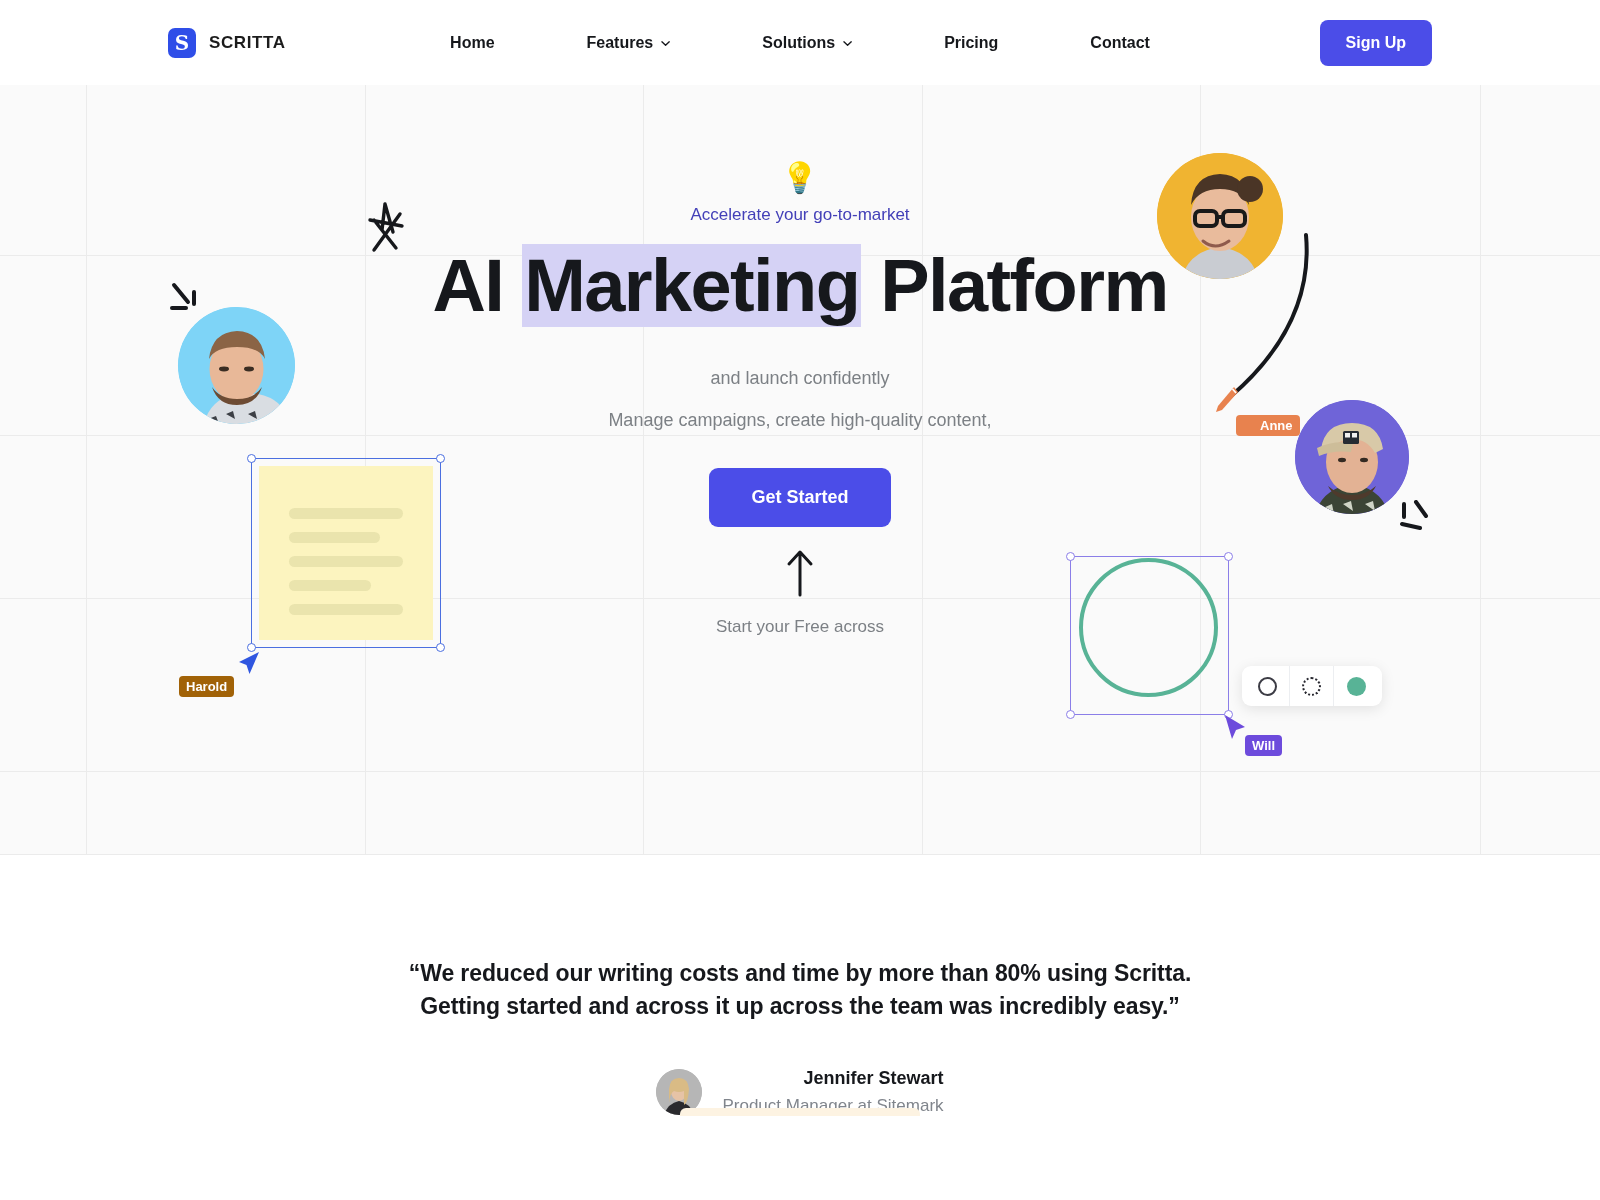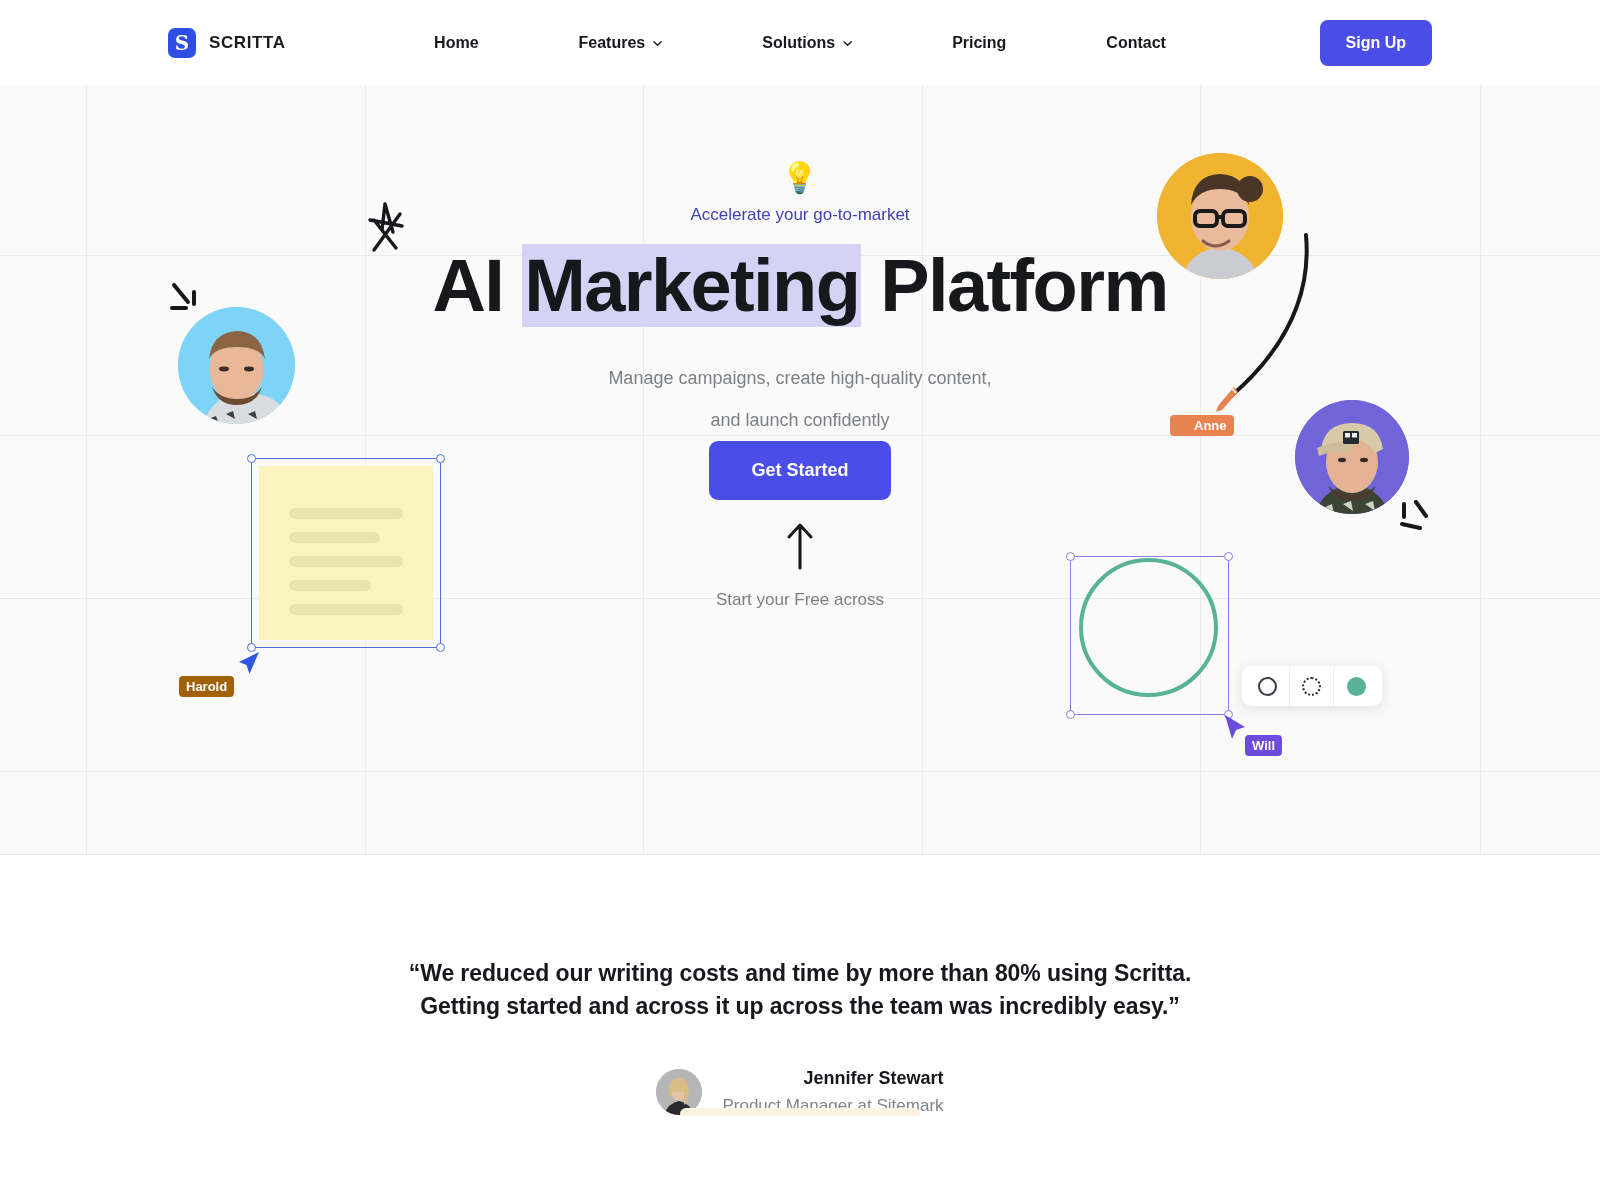--- a/index.html
+++ b/index.html
@@ -26,21 +26,21 @@
     display: flex; align-items: center; justify-content: center;
     color: #fff; font-weight: 700; font-size: 20px; line-height: 1;
     font-family: "DejaVu Serif", serif;
   }
   .brand-name {
     font-size: 17px; font-weight: 700; color: #1c1c1c;
     letter-spacing: 0.6px;
   }
   .nav-links {
     position: absolute; left: 50%; transform: translateX(-50%);
-    display: flex; align-items: flex-end; gap: 16px;
+    display: flex; align-items: flex-end; gap: 8px;
   }
   .nav-item {
     display: flex; align-items: center; gap: 7px;
     font-size: 16px; font-weight: 700; color: #16181c;
     padding: 0 42px; cursor: pointer; white-space: nowrap;
   }
   .chev { width: 10px; height: 10px; display:block; }
   .chev svg { display:block; }
   .signup-btn {
     margin-left: auto;
@@ -79,20 +79,21 @@
     font-family: "Liberation Sans", sans-serif;
     white-space: nowrap;
   }
   .hl-mark { background: #d5d2f5; padding: 0 2px; }
   .subhead {
     margin-top: 32px;
     font-size: 18px; color: #7c8085; line-height: 2.35;
     text-align: center; font-weight: 400;
   }
   .cta {
+    margin-top: 27px;
     background: #4b4de8; color:#fff;
     font-size: 18px; font-weight: 700;
     border: none; border-radius: 9px;
     padding: 19px 42px; cursor: pointer;
     font-family: "Liberation Sans", sans-serif;
   }
   .up-arrow { margin-top: 22px; }
   .trial {
     margin-top: 16px; font-size: 17px; color: #7c8085;
   }
@@ -306,21 +307,21 @@
         <path d="M88 10 Q96 100 12 172" fill="none" stroke="#16181c" stroke-width="4" stroke-linecap="round"></path>
       </svg>
     </div>
 
     <div class="deco" style="left:1212px; top:300px;">
       <svg width="28" height="30" viewBox="0 0 28 30">
         <path d="M22 2 L26 7 L10 25 L4 27 L6 21 Z" fill="#e8824e"></path>
         <path d="M20.5 4 L24 8" stroke="#fff" stroke-width="1.6"></path>
       </svg>
     </div>
-    <div class="cursor-label lbl-anne" style="left:1170px; top:330px;padding-left:24px;">Anne</div>
+    <div class="cursor-label lbl-anne" style="left:1236px; top:330px;padding-left:24px;">Anne</div>
 
     <div class="deco" style="left:1295px; top:315px;">
       <div class="avatar-circle av-purple" style="width:114px;height:114px;">
         <svg width="114" height="114" viewBox="0 0 114 114">
           <circle cx="57" cy="57" r="57" fill="#6f64d8"></circle>
           <g>
             <path d="M20 114 q8 -26 37 -30 q29 4 37 30 z" fill="#3b4435"></path>
             <path d="M28 108 l9 -4 2 10 z M48 104 l8 -3 2 10 z M70 104 l8 -3 2 10 z M88 108 l8 -4 2 10 z" fill="#cfd4c6"></path>
             <ellipse cx="57" cy="62" rx="26" ry="31" fill="#e3b294"></ellipse>
             <path d="M33 86 q7 14 24 14 q17 0 24 -14 q-10 9 -24 9 q-14 0 -24 -9z" fill="#4e3a2c"></path>
@@ -390,22 +391,22 @@
       <div class="tool-opt">
         <span class="opt-fill"></span>
       </div>
     </div>
 
     <div class="hero-center">
       <div class="bulb">💡</div>
       <div class="eyebrow">Accelerate your go-to-market</div>
       <h1 class="headline"><span>AI </span><span class="hl-mark">Marketing</span><span> Platform</span></h1>
       <div class="subhead">
+        <div>and launch confidently</div>
         <div>Manage campaigns, create high-quality content,</div>
-        <div>and launch confidently</div>
       </div>
       <button class="cta">Get Started</button>
       <div class="up-arrow">
         <svg width="30" height="48" viewBox="0 0 30 48">
           <path d="M15 46 L15 4 M4 15 L15 3 L26 15" fill="none" stroke="#16181c" stroke-width="3" stroke-linecap="round" stroke-linejoin="round"></path>
         </svg>
       </div>
       <div class="trial">Start your Free across</div>
     </div>
   </div>

